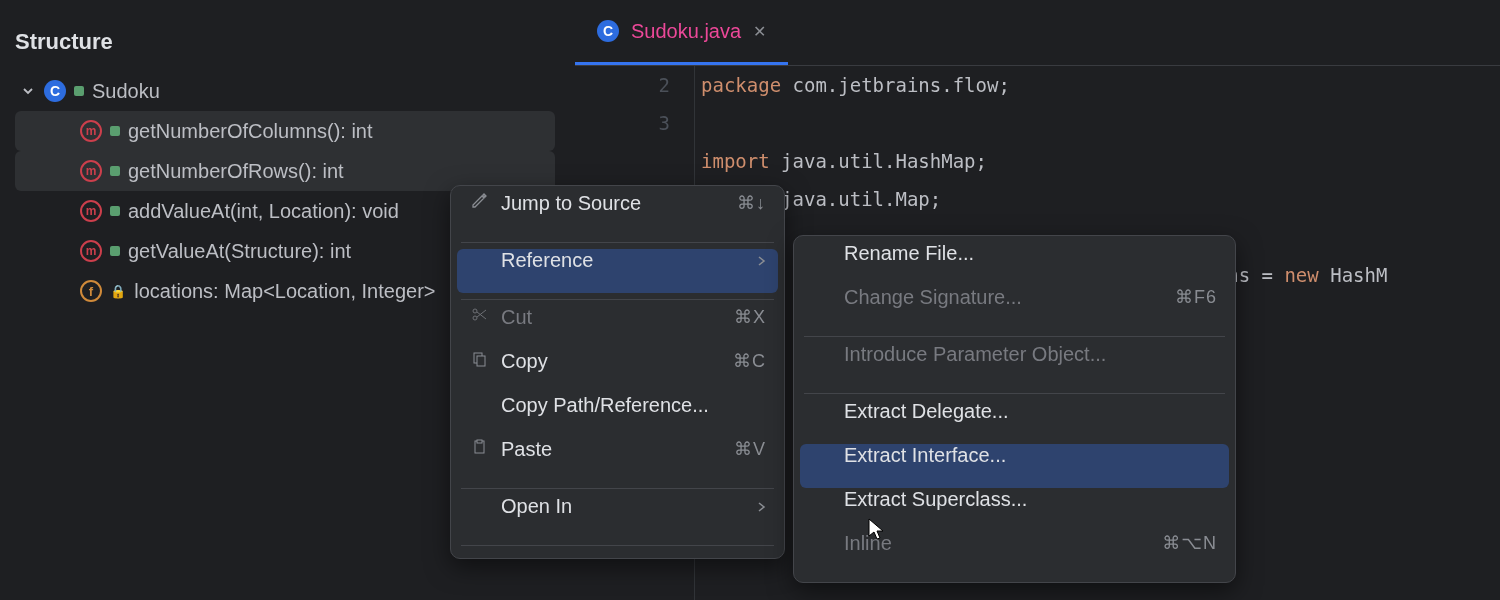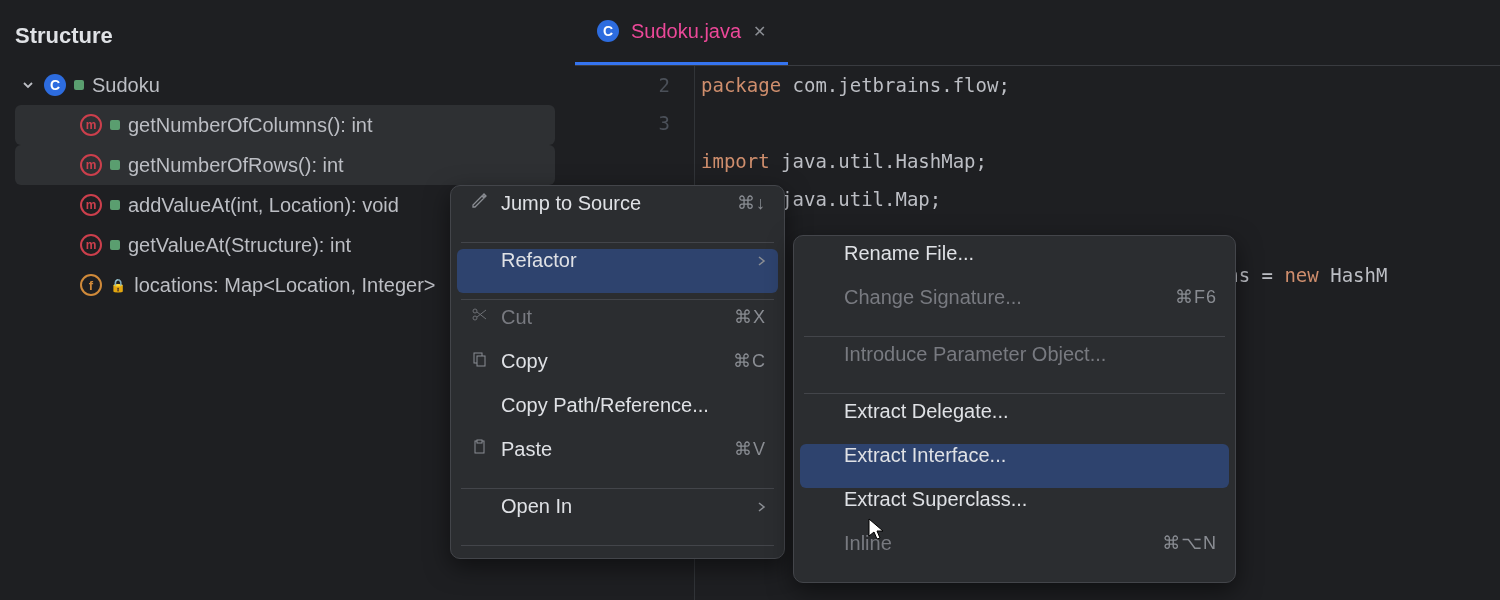--- a/index.html
+++ b/index.html
@@ -12,21 +12,21 @@
   overflow: hidden;
   position: relative;
   font-size: 18px;
 }
 .structure-panel {
   position: absolute;
   left: 0; top: 0;
   width: 575px;
   height: 600px;
   background: #1e1f22;
-  padding-top: 23px;
+  padding-top: 29px;
 }
 .structure-title {
   font-size: 22px;
   font-weight: 700;
   color: #dfe1e5;
   padding-left: 15px;
   padding-bottom: 16px;
 }
 .tree { font-size: 20px; }
 .tree-row {
@@ -276,21 +276,21 @@
         <svg width="17" height="17" viewBox="0 0 17 17">
           <path d="M2 13 L2 15 L4 15 L13 6 L11 4 Z M12 3 L14 5 L15 4 L13 2 Z" stroke="#8a8d93" stroke-width="1.3" fill="none"></path>
         </svg>
       </span>
       <span class="mi-label">Jump to Source</span>
       <span class="mi-shortcut">⌘↓</span>
     </div>
     <div class="menu-sep"></div>
     <div class="menu-item highlight">
       <span class="mi-icon"></span>
-      <span class="mi-label">Refactor</span>
+      <span class="mi-label">Reference</span>
       <span class="mi-arrow"><svg width="10" height="12" viewBox="0 0 10 12">
           <path d="M3 2 L8 6 L3 10" stroke="currentColor" stroke-width="1.6" fill="none"></path>
         </svg></span>
     </div>
     <div class="menu-sep"></div>
     <div class="menu-item disabled">
       <span class="mi-icon">
         <svg width="17" height="17" viewBox="0 0 17 17">
           <circle cx="4" cy="5" r="2" stroke="#6d6f74" fill="none"></circle>
           <circle cx="4" cy="12" r="2" stroke="#6d6f74" fill="none"></circle>

